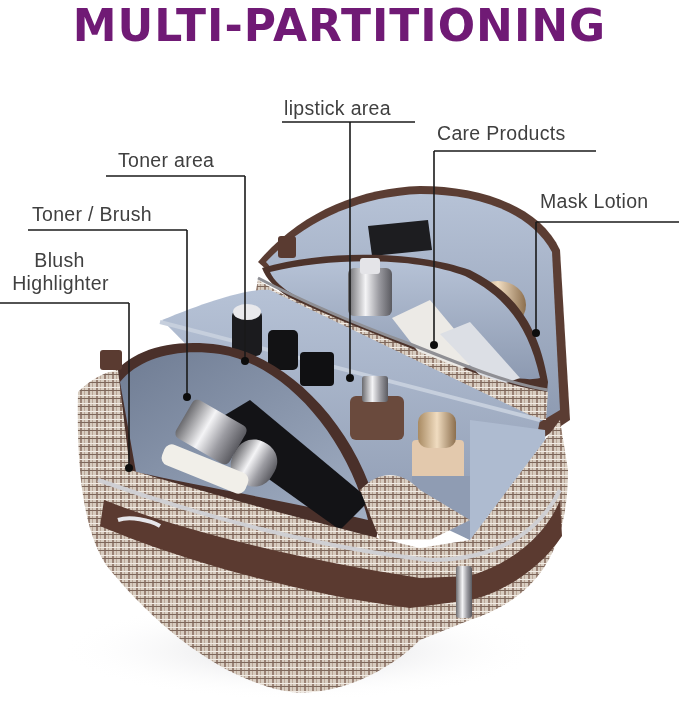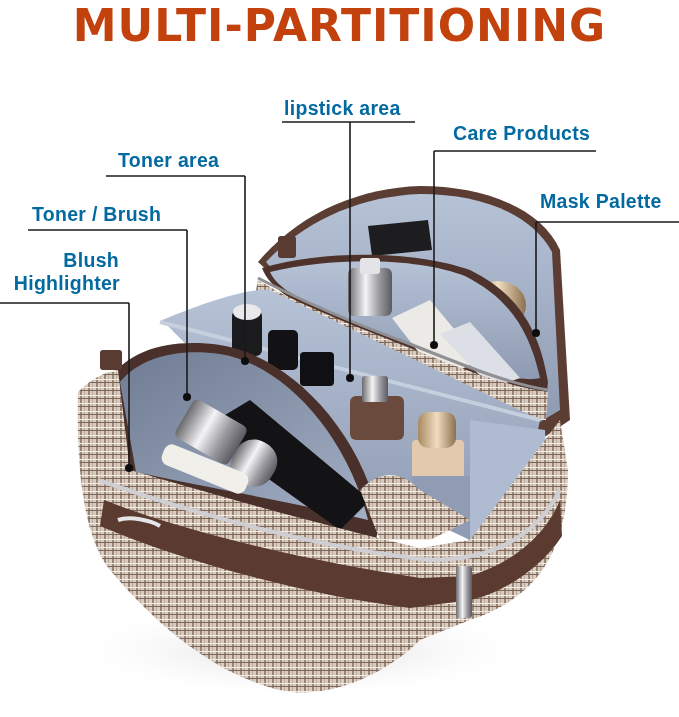--- a/index.html
+++ b/index.html
@@ -2,28 +2,28 @@
 <html><head>
 <meta charset="utf-8">
 <style>
   html, body { margin: 0; padding: 0; background: #ffffff; }
   body { width: 679px; height: 717px; position: relative; overflow: hidden;
          font-family: "Liberation Sans", "DejaVu Sans", sans-serif; }
   .title {
     position: absolute; left: 0; top: 0; width: 679px; height: 52px;
     text-align: center; font-family: "DejaVu Sans", sans-serif;
     font-weight: bold; font-size: 44px; line-height: 52px; letter-spacing: 1px;
-    color: #c2410c;
+    color: #701a75;
   }
   .label {
     position: absolute; font-family: "Liberation Sans", sans-serif;
-    font-weight: bold; font-size: 19.5px; line-height: 22px; color: #0369a1;
+    font-weight: normal; font-size: 19.5px; line-height: 22px; color: #404040;
     white-space: nowrap; letter-spacing: 0.3px;
   }
-  .label.right { text-align: right; }
+  .label.right { text-align: center; }
   .scene { position: absolute; left: 0; top: 0; width: 679px; height: 717px; }
   .scene svg { display: block; }
 </style>
 </head>
 <body>
 
 <div class="scene">
   <svg width="679" height="717" viewBox="0 0 679 717" xmlns="http://www.w3.org/2000/svg">
     <defs>
       <pattern id="tweed" width="8" height="8" patternUnits="userSpaceOnUse">
@@ -150,18 +150,18 @@
       <circle cx="245" cy="361" r="4"></circle>
       <circle cx="187" cy="397" r="4"></circle>
       <circle cx="129" cy="468" r="4"></circle>
     </g>
   </svg>
 </div>
 
 <div class="title">MULTI-PARTITIONING</div>
 
 <div class="label" style="left:284px; top:97px;">lipstick area</div>
-<div class="label" style="left:437px; top:122px;margin-left:16px;">Care Products</div>
-<div class="label" style="left:540px; top:190px;">Mask Palette</div>
+<div class="label" style="left:437px; top:122px;">Care Products</div>
+<div class="label" style="left:540px; top:190px;">Mask Lotion</div>
 <div class="label" style="left:118px; top:149px;">Toner area</div>
 <div class="label" style="left:32px; top:203px;">Toner / Brush</div>
 <div class="label right" style="left:0px; top:249px; width:119px;">Blush</div>
 <div class="label right" style="left:1px; top:272px; width:119px;">Highlighter</div>
 
 </body></html>

